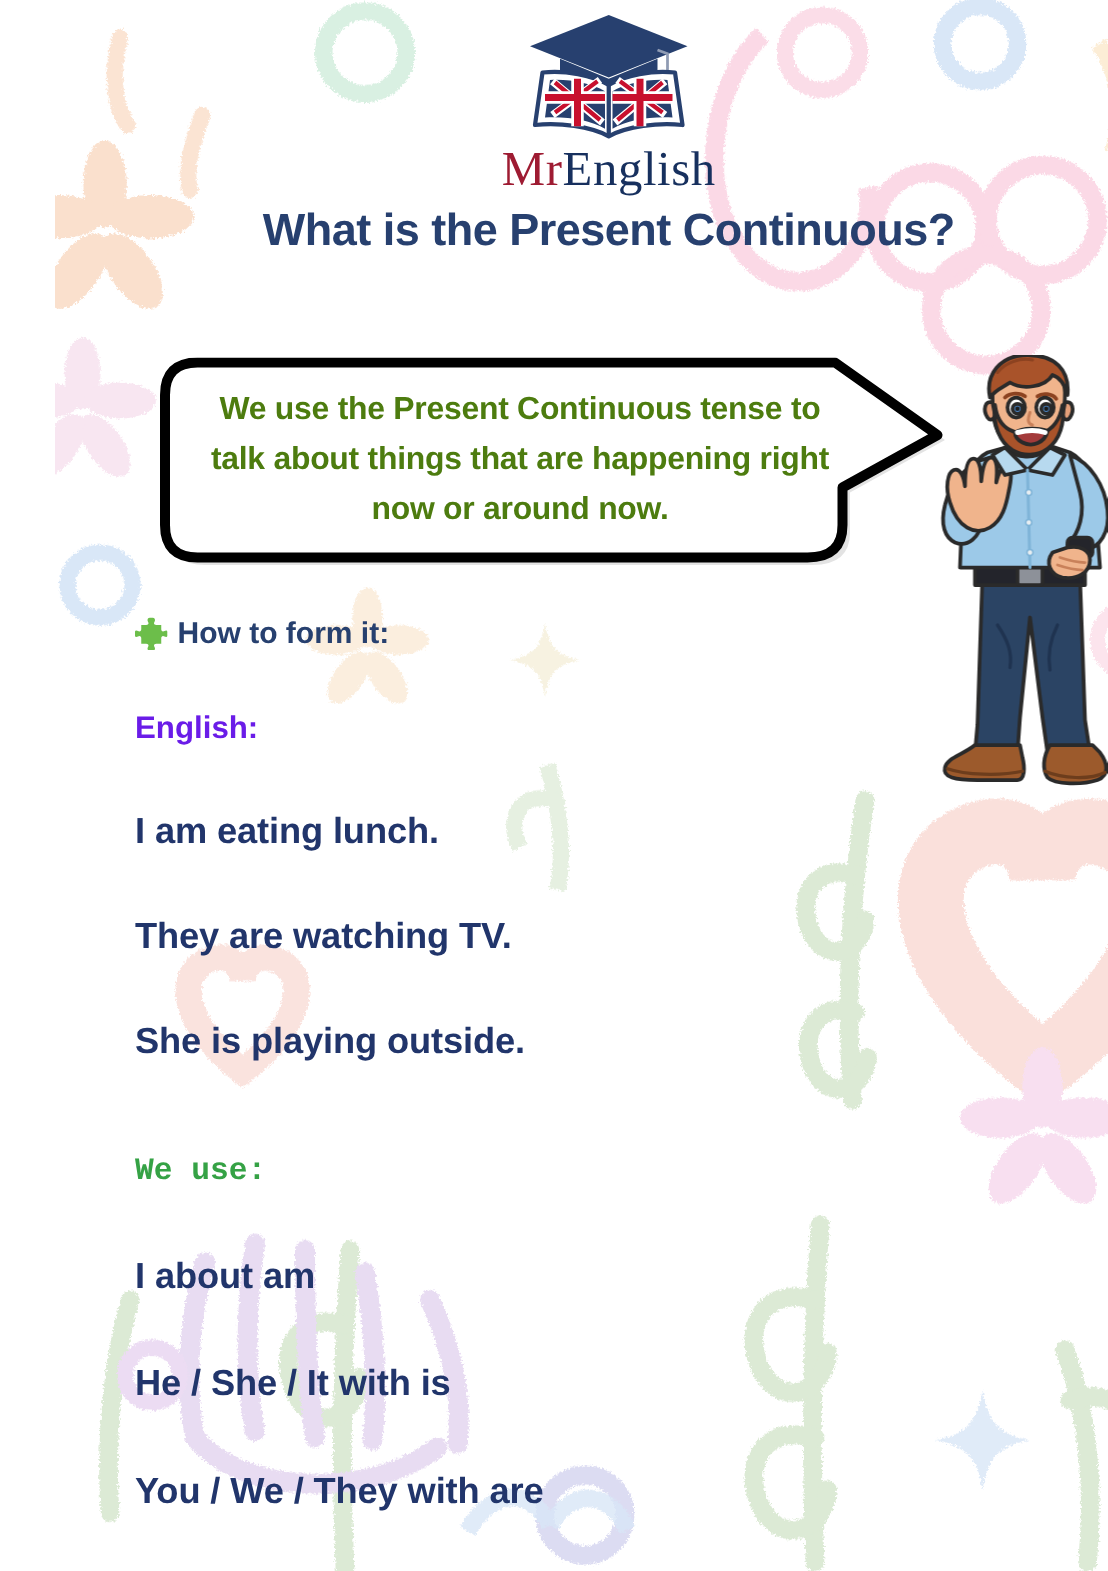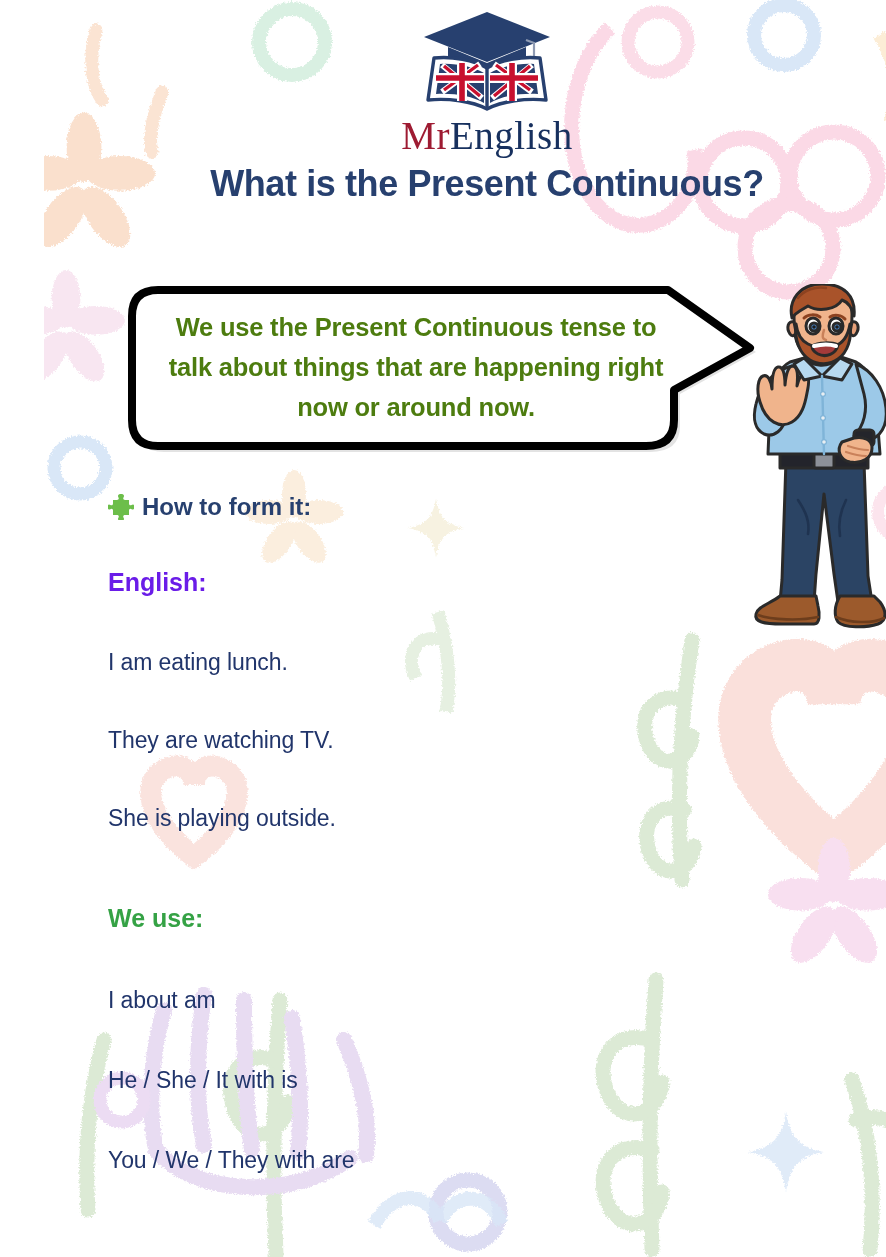--- a/index.html
+++ b/index.html
@@ -115,24 +115,25 @@
     margin-top: 44px;
     font-size: 25px;
     font-weight: bold;
     color: #6a1ce8;
   }
   .heading-weuse {
     margin-top: 72px;
     font-size: 25px;
     font-weight: bold;
     color: #35a245;
+    font-family: Liberation Mono, monospace;
   }
   .sentence {
-    font-size: 23px;
-    font-weight: normal;
+    font-size: 29px;
+    font-weight: bold;
     color: #21356b;
     letter-spacing: -0.1px;
   }
   .examples-list .sentence { margin-top: 51px; }
   .examples-list .sentence:first-child { margin-top: 52px; }
   .usage-list .sentence { margin-top: 53px; }
   .usage-list .sentence:first-child { margin-top: 54px; }
 </style>
 </head>
 <body>

